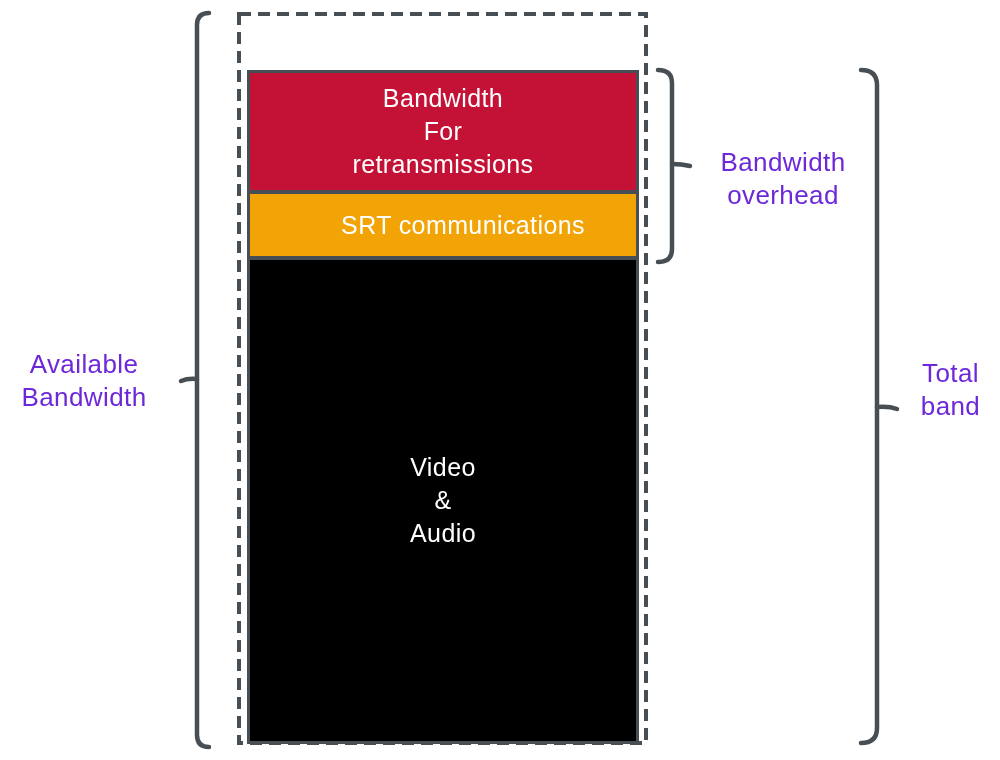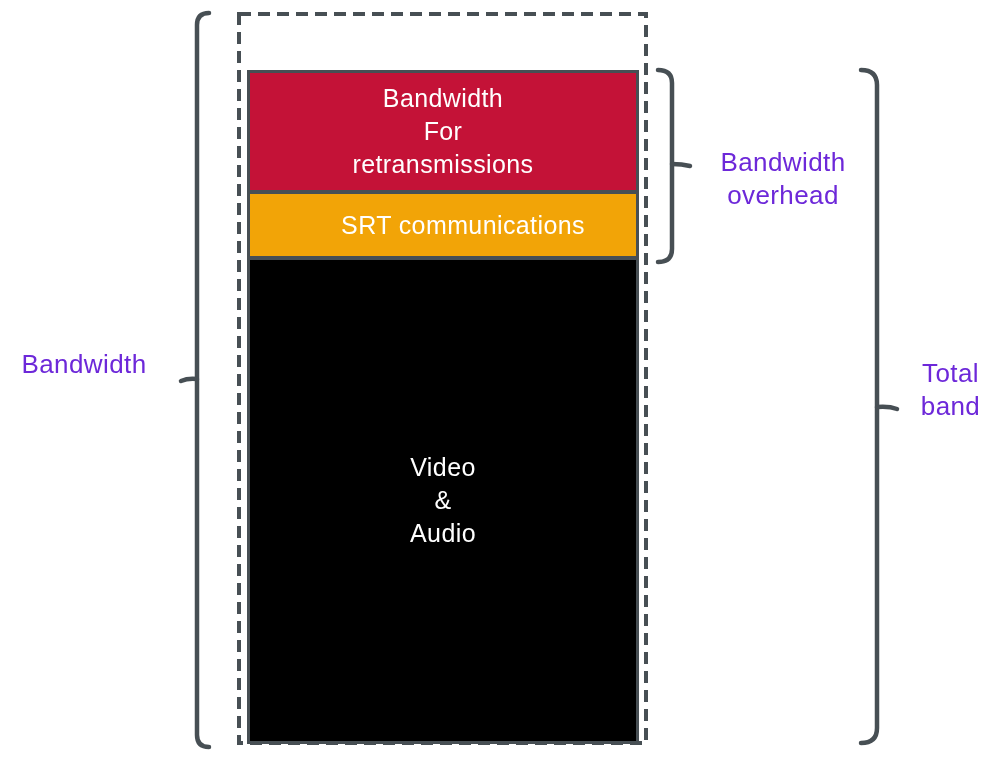--- a/index.html
+++ b/index.html
@@ -116,20 +116,21 @@
     <path d="M 8 4 Q 22 4 22 17 L 22 183 Q 22 196 8 196"></path>
     <path d="M 22 98 Q 32 98 40 100"></path>
   </svg>
 
   <svg class="layer brace" style="left:853px; top:66px;" width="50" height="682" viewBox="0 0 50 682">
     <path d="M 8 4 Q 24 4 24 19 L 24 662 Q 24 677 8 677"></path>
     <path d="M 24 341 Q 36 340 44 343"></path>
   </svg>
 
   <div class="side-label label-available">
+    <div>Available</div>
     <div>Bandwidth</div>
   </div>
 
   <div class="side-label label-overhead">
     <div>Bandwidth</div>
     <div>overhead</div>
   </div>
 
   <div class="side-label label-total">
     <div>Total</div>

